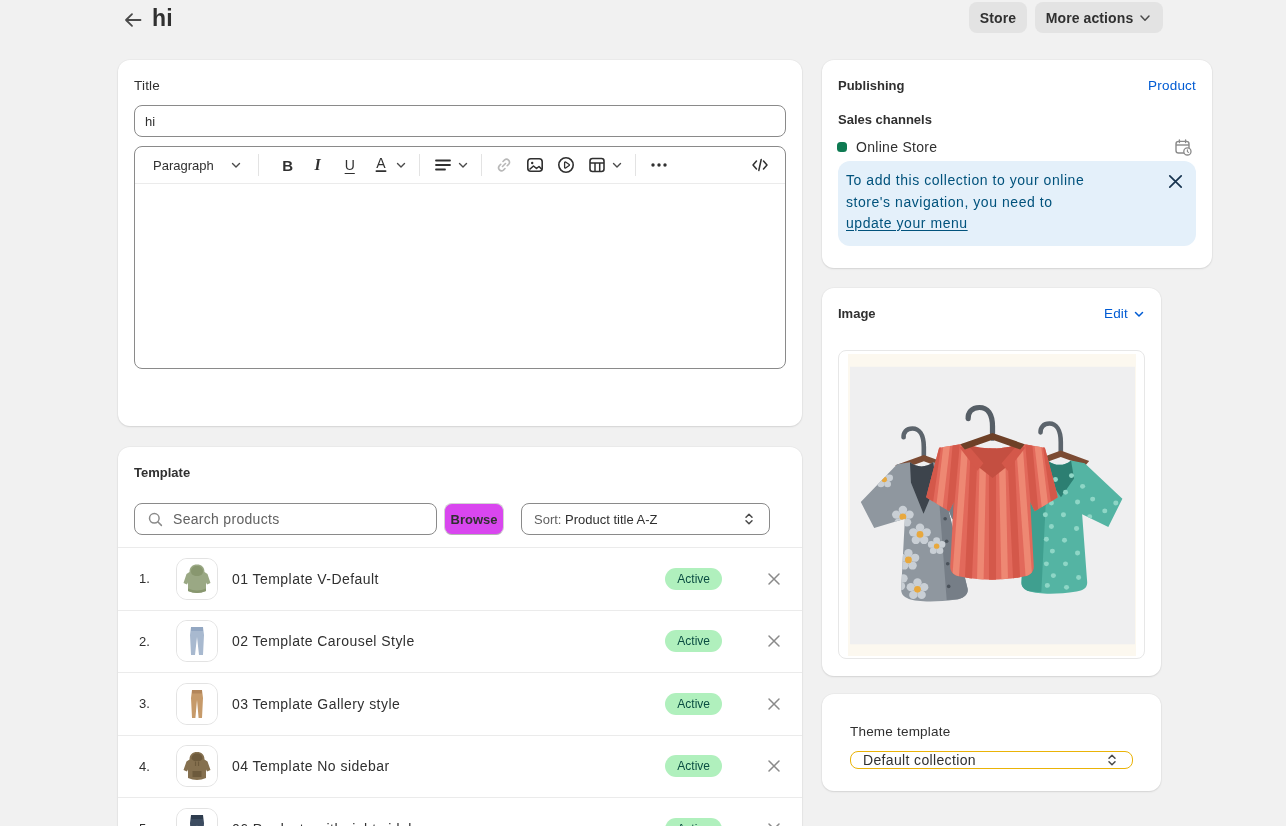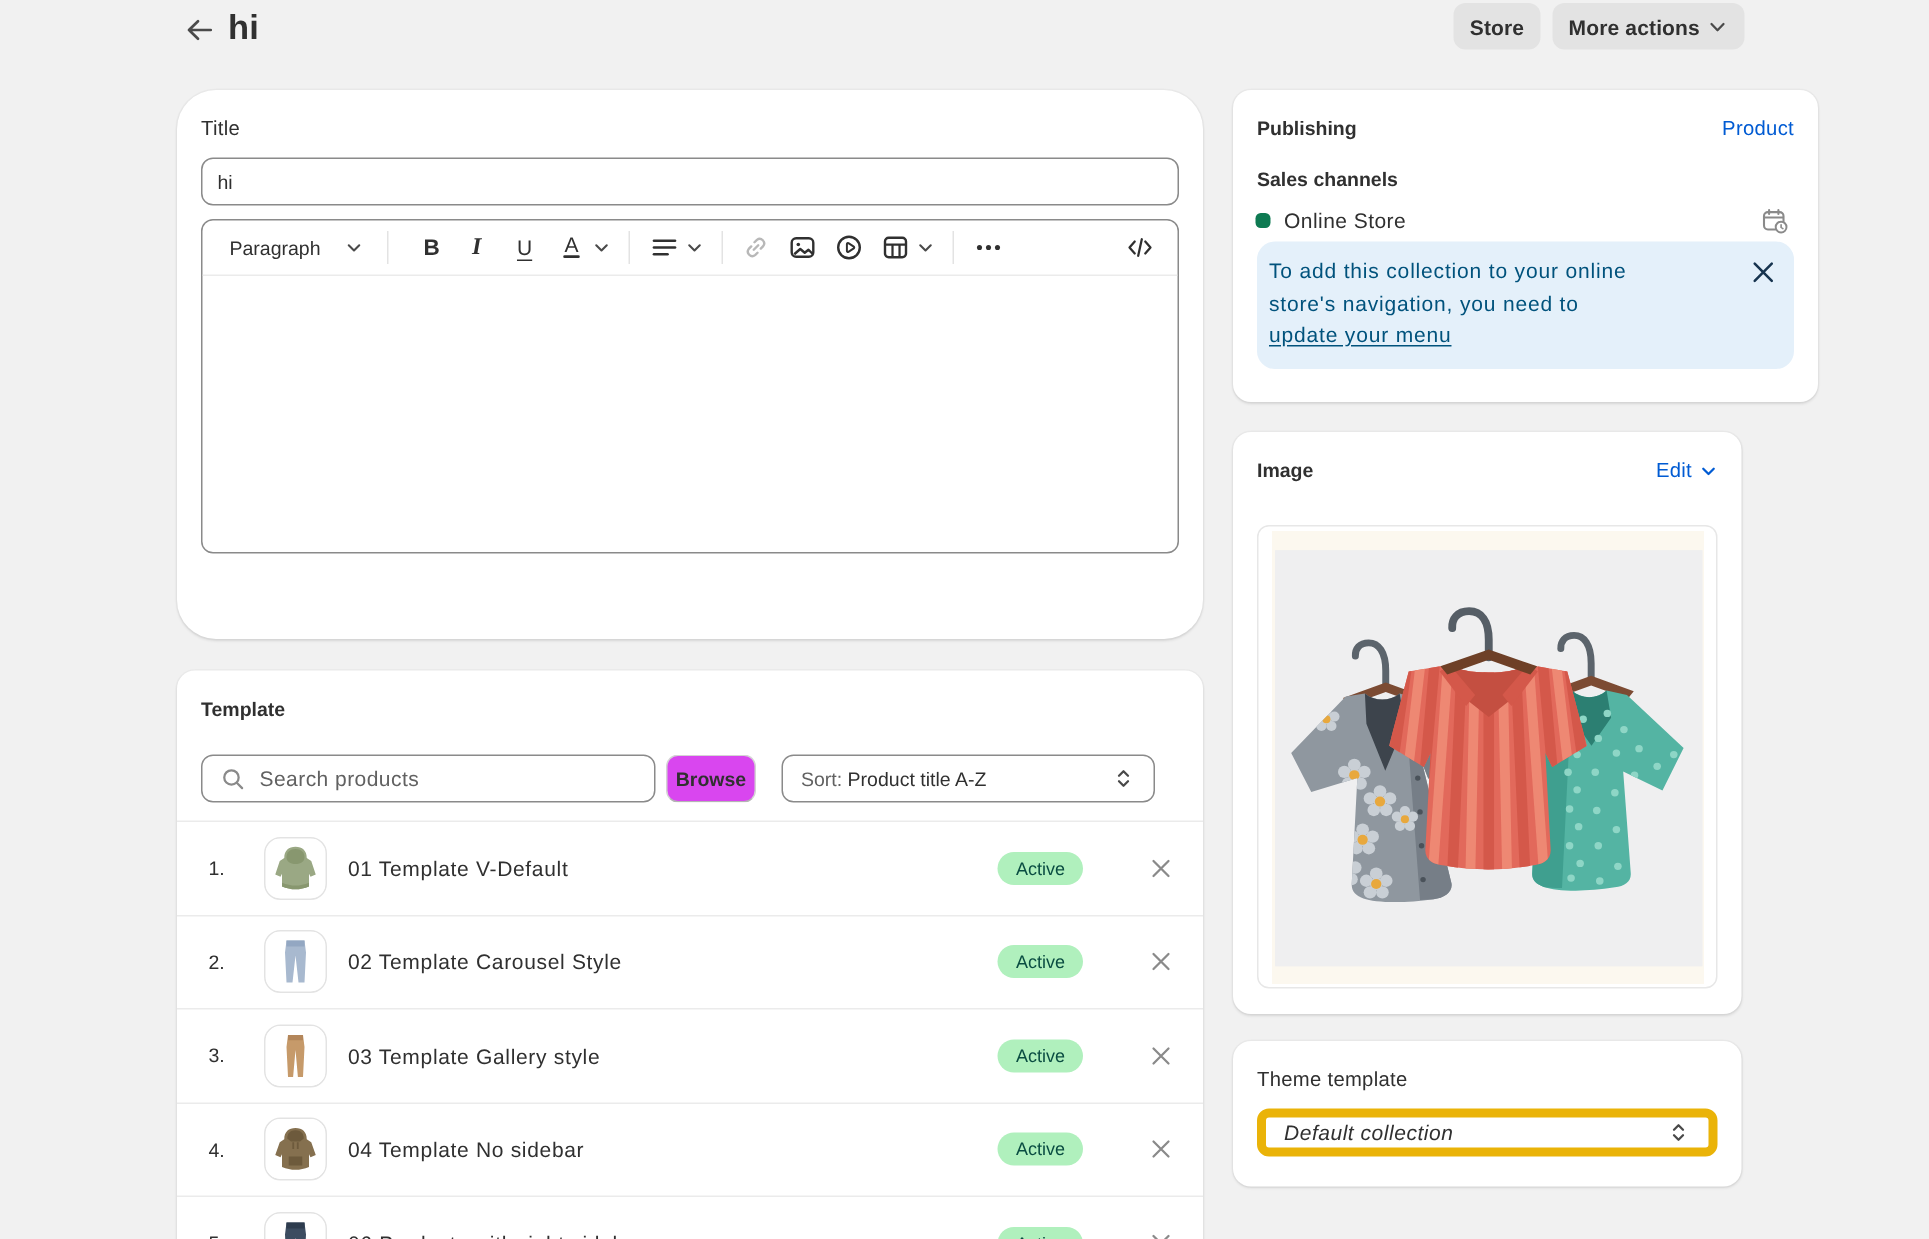--- a/index.html
+++ b/index.html
@@ -20,21 +20,21 @@
 .h-title { position:absolute; left:152px; top:6px; font-size:23px; line-height:24px; font-weight:700; letter-spacing:0.2px; }
 .hbtn {
   position:absolute; top:2px; height:31px; background:#e3e3e3; border-radius:8px;
   font-weight:700; font-size:14px; color:#303030; display:flex; align-items:center;
   justify-content:center; letter-spacing:0.1px;
 }
 #btn-view { left:969px; width:58px; }
 #btn-more { left:1035px; width:128px; gap:5px; }
 .chev { width:12px; height:12px; }
 
-#card1 { left:118px; top:60px; width:684px; height:366px; padding:16px;border-radius:26px; }
+#card1 { left:118px; top:60px; width:684px; height:366px; padding:16px; }
 .lbl { font-size:13.5px; color:#303030; line-height:20px; letter-spacing:0.2px; }
 .tinput {
   margin-top:9px; height:32px; border:1px solid #8a8a8a; border-radius:8px;
   background:#fff; display:flex; align-items:center; padding:0 10px; font-size:13px;
 }
 #desc-lbl { margin-top:19px; }
 .editor { margin-top:9px; height:223px; border:1px solid #8a8a8a; border-radius:8px; background:#fff; overflow:hidden; }
 .toolbar { height:37px; display:flex; align-items:center; padding:0 11px 0 18px; border-bottom:1px solid #ebebeb; }
 .tb-par { display:flex; align-items:center; color:#303030; }
 .tb-par .chev { margin-left:16px; }
@@ -91,24 +91,24 @@
   margin-top:4px; background:#e4f0fa; border-radius:12px; padding:9px 14px 11px 8px;
   color:#00527c; line-height:21.5px; font-size:14px; letter-spacing:0.55px; position:relative;
 }
 .banner a { color:#00527c; text-decoration:underline; text-underline-offset:2px; }
 .banner .bx { position:absolute; right:13px; top:13px; }
 #card4 { left:822px; top:288px; width:339px; height:388px; padding:16px; }
 .imgbox {
   margin-top:26px; height:309px; border:1px solid #e7e7e7; border-radius:8px;
   display:flex; align-items:center; justify-content:center; overflow:hidden;
 }
-#card5 { left:822px; top:694px; width:339px; height:97px; padding:16px; }
+#card5 { left:822px; top:694px; width:339px; height:97px; padding:28px; }
 .selbox {
-  margin-top:9px; height:32px; border:6px solid #eab308; border-radius:8px;
-  display:flex; align-items:center; padding:0 12px; font-size:14px; letter-spacing:0.35px;font-style:italic;
+  margin-top:9px; height:18px; border:1px solid #eab308; border-radius:8px;
+  display:flex; align-items:center; padding:0 12px; font-size:14px; letter-spacing:0.35px;
 }
 .selbox .updown { margin-left:auto; }
 </style>
 </head>
 <body>
 <div class="page">
 
   <svg class="backbtn" viewBox="0 0 22 22">
       <path d="M18.5 11H4M10 5.2 4 11l6 5.8" fill="none" stroke="#4a4a4a" stroke-width="1.8" stroke-linecap="round" stroke-linejoin="round"></path>
     </svg>

